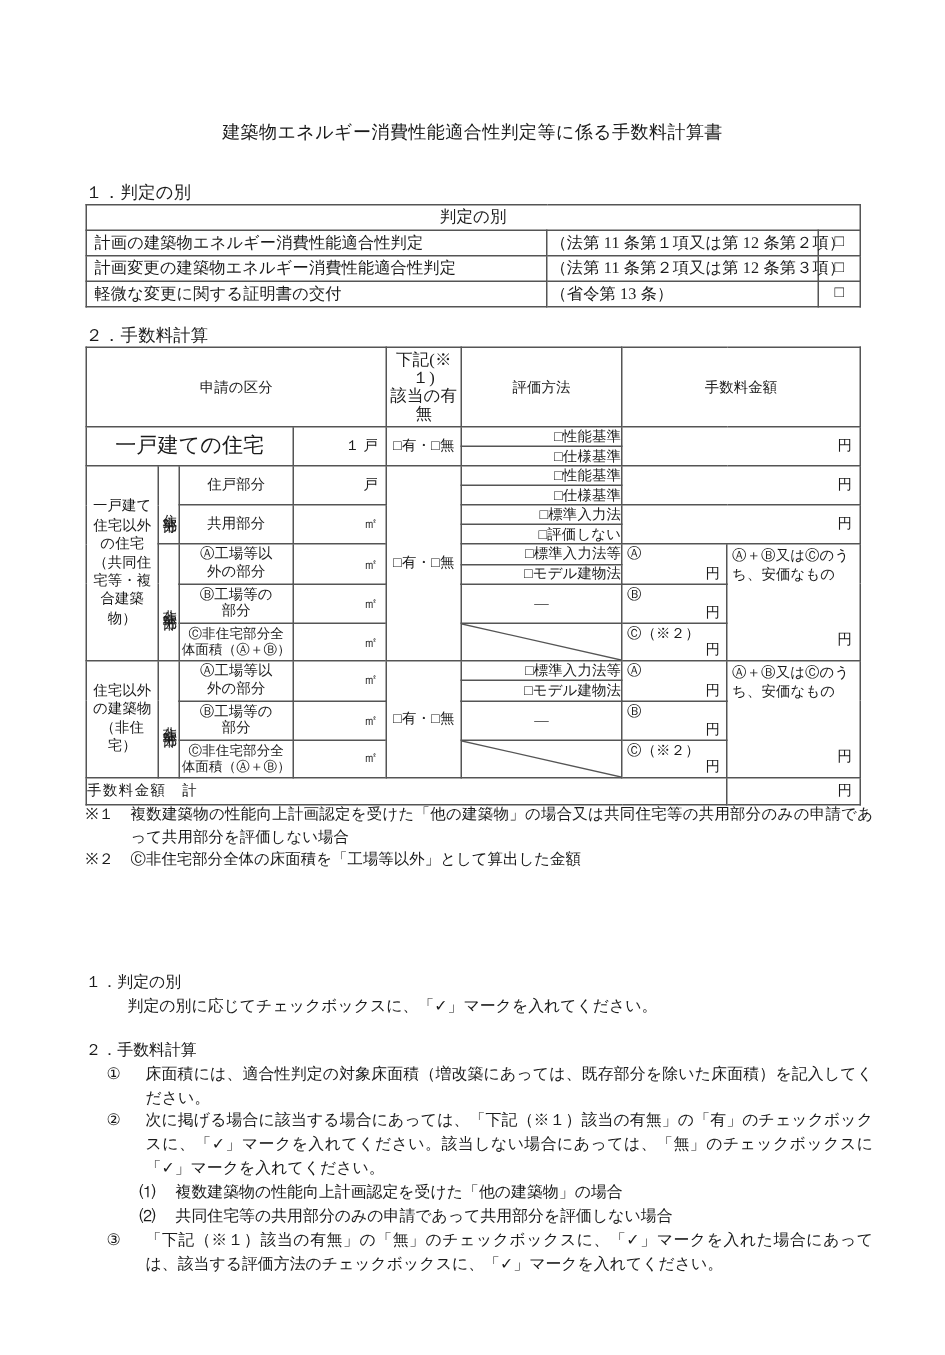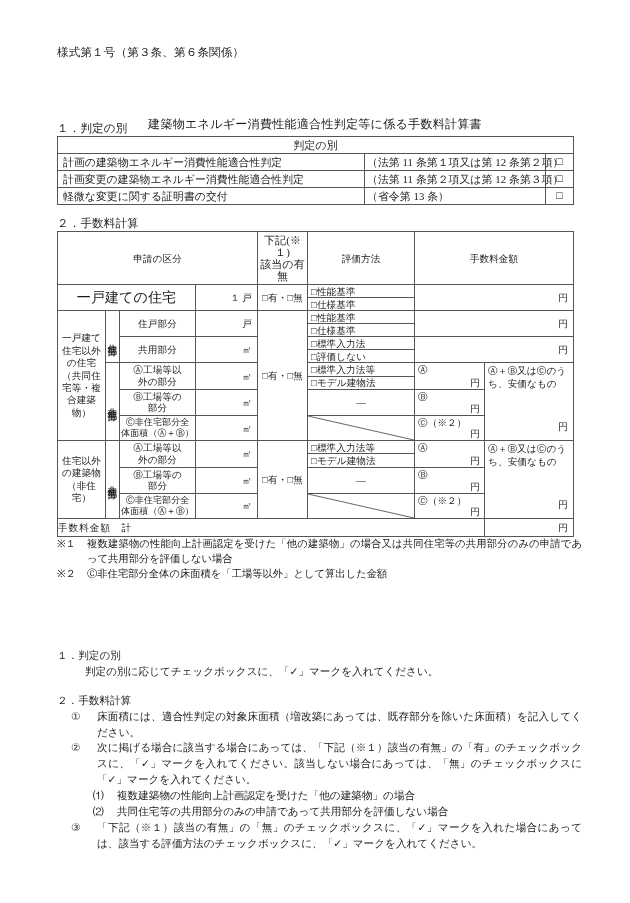--- a/index.html
+++ b/index.html
@@ -31,21 +31,20 @@
     letter-spacing: 0.2px;
     white-space: nowrap;
   }
   .doc-title {
     position: absolute;
     left: 0; right: 0;
     top: 80px;
     text-align: center;
     font-size: 12px;
     letter-spacing: 0.3px;
-    margin-top: 36px;
   }
   .sec-head {
     position: absolute;
     left: 57px;
     font-size: 11.5px;
     letter-spacing: 0.2px;
     white-space: nowrap;
   }
   #sec1-head { top: 121px; }
   #sec2-head { top: 216px; }
@@ -143,21 +142,21 @@
     text-align: right;
     padding-right: 5px;
     font-size: 9.6px;
   }
   .aru-nashi {
     text-align: center;
     font-size: 9.6px;
     white-space: nowrap;
   }
   .evalcell {
-    text-align: left;
+    text-align: right;
     padding-left: 3px;
     font-size: 9.6px;
     white-space: nowrap;
     margin-left: 28px;
   }
   .yen-mid {
     text-align: right;
     padding-right: 5px;
     vertical-align: middle;
     font-size: 9.8px;
@@ -281,21 +280,20 @@
   }
   .ch-sub .t {
     flex: 1 1 auto;
   }
 </style>
 </head>
 <body>
 
 <div class="page">
 
-  <div class="form-no">様式第１号（第３条、第６条関係）</div>
   <div class="doc-title">建築物エネルギー消費性能適合性判定等に係る手数料計算書</div>
 
   <div class="sec-head" id="sec1-head">１．判定の別</div>
 
   <table id="table-hantei">
     <colgroup>
       <col style="width:307px">
         <col style="width:181px">
         <col style="width:28px">
     </colgroup>

